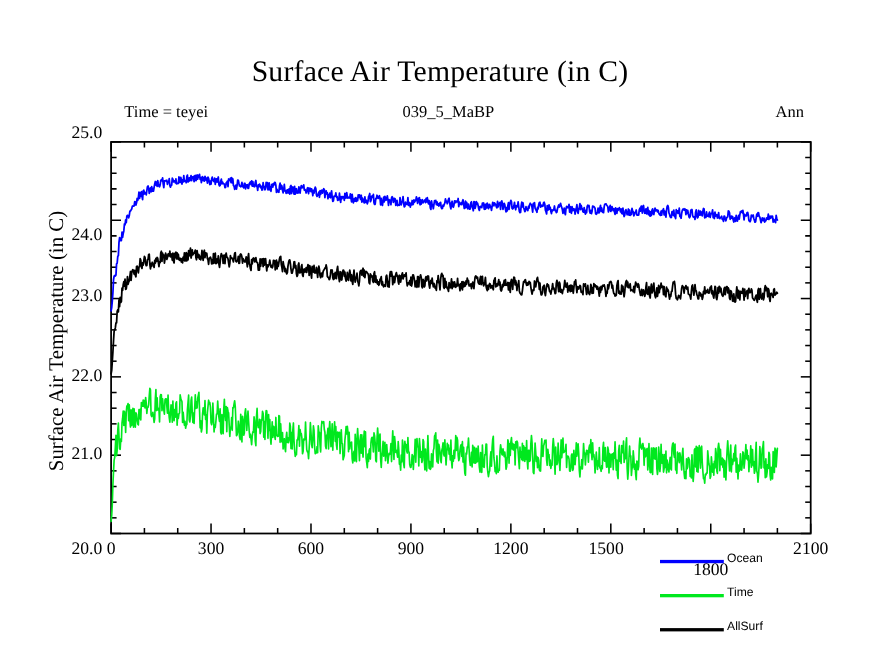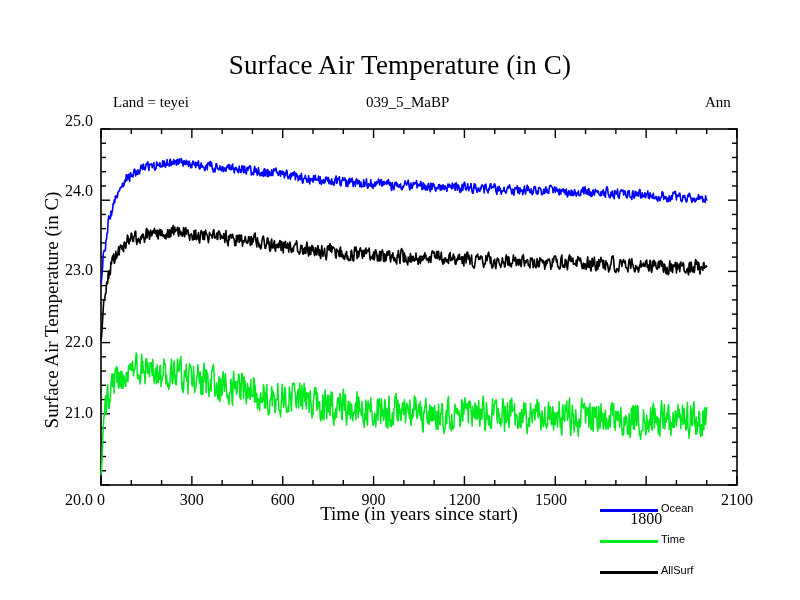--- a/index.html
+++ b/index.html
@@ -101,26 +101,25 @@
   }
   svg { display: block; }
 </style>
 </head>
 <body>
 
 <div id="figure">
 
   <div class="chart-title">Surface Air Temperature (in C)</div>
 
-  <div class="hdr hdr-left">Land = teyei</div>
+  <div class="hdr hdr-left">Time = teyei</div>
   <div class="hdr hdr-mid">039_5_MaBP</div>
   <div class="hdr hdr-right">Ann</div>
 
   <div class="ylabel">Surface Air Temperature (in C)</div>
-  <div class="xlabel">Time (in years since start)</div>
 
   <svg id="plot-svg" width="800" height="600">
       <rect x="101" y="105" width="636" height="356" fill="none" stroke="#000000" stroke-width="1.6"></rect>
       <g stroke="#000" stroke-width="1.4">
         <line x1="101" y1="461" x2="101" y2="452"></line>
         <line x1="101" y1="105" x2="101" y2="114"></line>
         <line x1="191.85714285714283" y1="461" x2="191.85714285714283" y2="452"></line>
         <line x1="191.85714285714283" y1="105" x2="191.85714285714283" y2="114"></line>
         <line x1="282.71428571428567" y1="461" x2="282.71428571428567" y2="452"></line>
         <line x1="282.71428571428567" y1="105" x2="282.71428571428567" y2="114"></line>
@@ -218,21 +217,21 @@
       <path d="M101.00,258.67L101.55,255.64L102.10,249.62L102.65,242.09L103.20,230.33L103.75,227.06L104.30,226.47L104.85,226.95L105.41,226.10L105.96,215.92L106.51,215.30L107.06,209.06L107.61,208.42L108.16,196.60L108.71,191.92L109.26,192.81L109.81,194.84L110.36,194.67L110.91,187.13L111.46,191.81L112.01,188.22L112.56,185.95L113.11,179.62L113.66,180.36L114.22,175.91L114.77,178.48L115.32,172.41L115.87,171.80L116.42,172.00L116.97,173.99L117.52,172.13L118.07,167.90L118.62,167.93L119.17,166.87L119.72,166.02L120.27,163.61L120.82,163.28L121.37,163.45L121.92,163.23L122.48,159.21L123.03,159.56L123.58,162.38L124.13,160.39L124.68,156.27L125.23,158.17L125.78,155.73L126.33,150.66L126.88,156.42L127.43,151.38L127.98,154.59L128.53,150.30L129.08,153.90L129.63,157.45L130.18,149.44L130.74,148.88L131.29,152.36L131.84,151.01L132.39,151.32L132.94,153.10L133.49,149.37L134.04,145.77L134.59,145.06L135.14,147.03L135.69,151.84L136.24,148.17L136.79,146.92L137.34,150.49L137.89,145.68L138.44,149.85L138.99,147.42L139.55,149.74L140.10,146.29L140.65,143.22L141.20,141.00L141.75,144.34L142.30,141.49L142.85,145.53L143.40,140.13L143.95,143.28L144.50,145.36L145.05,145.79L145.60,143.86L146.15,139.94L146.70,139.43L147.25,140.42L147.81,137.73L148.36,143.08L148.91,146.52L149.46,140.37L150.01,140.51L150.56,140.13L151.11,140.63L151.66,139.88L152.21,143.60L152.76,141.38L153.31,141.74L153.86,138.46L154.41,144.86L154.96,146.14L155.51,144.52L156.06,144.36L156.62,138.04L157.17,138.91L157.72,141.34L158.27,140.77L158.82,140.39L159.37,142.19L159.92,138.66L160.47,143.07L161.02,143.02L161.57,142.62L162.12,142.78L162.67,136.74L163.22,140.00L163.77,141.93L164.32,137.16L164.88,139.36L165.43,143.33L165.98,139.44L166.53,141.47L167.08,135.65L167.63,140.89L168.18,140.32L168.73,140.19L169.28,142.16L169.83,136.34L170.38,135.14L170.93,141.46L171.48,140.74L172.03,137.69L172.58,140.33L173.14,137.71L173.69,135.62L174.24,140.14L174.79,136.78L175.34,137.80L175.89,136.46L176.44,141.17L176.99,135.92L177.54,135.43L178.09,140.27L178.64,139.34L179.19,134.98L179.74,138.85L180.29,135.51L180.84,136.91L181.39,134.53L181.95,139.06L182.50,137.34L183.05,142.06L183.60,137.24L184.15,136.64L184.70,140.20L185.25,137.75L185.80,140.64L186.35,136.33L186.90,137.93L187.45,139.94L188.00,137.93L188.55,142.49L189.10,136.96L189.65,138.29L190.21,141.18L190.76,143.79L191.31,140.63L191.86,143.43L192.41,138.74L192.96,136.99L193.51,139.69L194.06,140.52L194.61,141.13L195.16,138.03L195.71,143.56L196.26,138.97L196.81,138.58L197.36,141.48L197.91,138.85L198.46,136.93L199.02,143.77L199.57,145.01L200.12,144.44L200.67,140.74L201.22,138.91L201.77,143.09L202.32,141.51L202.87,143.02L203.42,143.04L203.97,143.47L204.52,146.54L205.07,146.36L205.62,142.19L206.17,141.74L206.72,140.65L207.28,145.72L207.83,138.73L208.38,139.52L208.93,140.05L209.48,137.94L210.03,141.97L210.58,137.55L211.13,142.29L211.68,138.72L212.23,144.73L212.78,145.11L213.33,148.08L213.88,147.25L214.43,144.23L214.98,147.94L215.54,144.55L216.09,139.65L216.64,139.86L217.19,142.63L217.74,145.04L218.29,145.04L218.84,145.79L219.39,144.67L219.94,141.76L220.49,145.66L221.04,145.72L221.59,146.75L222.14,142.79L222.69,142.65L223.24,147.70L223.79,144.02L224.35,145.86L224.90,143.93L225.45,147.30L226.00,147.01L226.55,143.15L227.10,142.40L227.65,141.37L228.20,143.75L228.75,140.51L229.30,145.22L229.85,141.07L230.40,145.38L230.95,144.00L231.50,145.76L232.05,141.73L232.61,140.11L233.16,145.33L233.71,145.17L234.26,148.99L234.81,144.09L235.36,145.64L235.91,143.35L236.46,144.27L237.01,146.66L237.56,145.43L238.11,148.72L238.66,148.58L239.21,142.04L239.76,146.28L240.31,145.54L240.86,148.53L241.42,147.67L241.97,141.69L242.52,145.66L243.07,141.99L243.62,148.72L244.17,145.20L244.72,142.33L245.27,148.62L245.82,145.97L246.37,149.87L246.92,143.89L247.47,143.48L248.02,146.11L248.57,142.94L249.12,144.13L249.68,141.84L250.23,142.01L250.78,144.39L251.33,150.83L251.88,148.24L252.43,150.23L252.98,150.47L253.53,150.78L254.08,145.02L254.63,142.42L255.18,147.99L255.73,144.42L256.28,145.14L256.83,149.05L257.38,151.28L257.94,148.25L258.49,143.69L259.04,149.63L259.59,149.28L260.14,151.74L260.69,149.07L261.24,148.52L261.79,151.51L262.34,148.43L262.89,147.66L263.44,152.45L263.99,145.48L264.54,144.61L265.09,151.92L265.64,146.15L266.19,146.00L266.75,149.79L267.30,152.42L267.85,145.51L268.40,152.47L268.95,147.77L269.50,147.58L270.05,151.60L270.60,150.94L271.15,151.39L271.70,145.80L272.25,148.73L272.80,151.50L273.35,147.13L273.90,144.70L274.45,146.75L275.01,145.50L275.56,146.42L276.11,144.03L276.66,148.78L277.21,148.13L277.76,149.20L278.31,151.45L278.86,149.82L279.41,147.10L279.96,146.65L280.51,152.13L281.06,147.12L281.61,149.65L282.16,147.25L282.71,150.25L283.26,147.65L283.82,149.64L284.37,153.95L284.92,149.10L285.47,151.51L286.02,148.32L286.57,146.10L287.12,147.44L287.67,153.22L288.22,154.60L288.77,152.75L289.32,153.41L289.87,150.58L290.42,155.35L290.97,149.23L291.52,152.79L292.08,149.45L292.63,148.89L293.18,151.56L293.73,149.00L294.28,147.61L294.83,148.38L295.38,155.67L295.93,150.52L296.48,149.48L297.03,152.43L297.58,151.25L298.13,156.68L298.68,153.25L299.23,155.10L299.78,151.61L300.34,155.77L300.89,152.49L301.44,149.48L301.99,155.26L302.54,159.15L303.09,158.66L303.64,154.52L304.19,154.25L304.74,154.30L305.29,151.27L305.84,155.20L306.39,154.48L306.94,158.22L307.49,157.38L308.04,157.60L308.59,151.68L309.15,156.34L309.70,159.98L310.25,154.67L310.80,156.67L311.35,154.68L311.90,155.62L312.45,154.73L313.00,158.12L313.55,151.72L314.10,154.97L314.65,156.00L315.20,151.20L315.75,154.55L316.30,156.11L316.85,155.75L317.41,155.26L317.96,156.05L318.51,152.15L319.06,156.04L319.61,159.56L320.16,152.76L320.71,156.95L321.26,160.34L321.81,157.58L322.36,156.45L322.91,158.90L323.46,155.66L324.01,159.16L324.56,156.65L325.11,158.43L325.66,153.20L326.22,155.37L326.77,153.24L327.32,155.32L327.87,157.30L328.42,153.50L328.97,159.77L329.52,156.09L330.07,157.66L330.62,159.24L331.17,160.48L331.72,154.91L332.27,160.04L332.82,157.81L333.37,159.02L333.92,161.33L334.48,159.45L335.03,154.90L335.58,153.95L336.13,151.93L336.68,159.39L337.23,158.34L337.78,154.51L338.33,154.09L338.88,155.37L339.43,152.75L339.98,160.23L340.53,161.81L341.08,161.70L341.63,156.36L342.18,156.49L342.74,153.50L343.29,155.28L343.84,156.36L344.39,154.82L344.94,153.93L345.49,156.44L346.04,162.23L346.59,156.32L347.14,161.60L347.69,162.72L348.24,158.52L348.79,155.18L349.34,159.58L349.89,154.42L350.44,156.19L350.99,157.98L351.55,156.20L352.10,154.12L352.65,157.54L353.20,162.76L353.75,157.50L354.30,159.35L354.85,157.94L355.40,162.14L355.95,155.93L356.50,154.85L357.05,155.77L357.60,159.97L358.15,159.03L358.70,156.43L359.25,156.90L359.81,162.68L360.36,160.95L360.91,158.08L361.46,162.90L362.01,162.33L362.56,162.41L363.11,162.62L363.66,155.70L364.21,158.95L364.76,162.27L365.31,159.38L365.86,159.33L366.41,154.82L366.96,160.93L367.51,164.16L368.06,163.65L368.62,159.72L369.17,161.61L369.72,161.79L370.27,161.71L370.82,155.69L371.37,162.79L371.92,159.87L372.47,161.14L373.02,164.36L373.57,160.56L374.12,162.27L374.67,158.27L375.22,162.03L375.77,161.33L376.32,157.63L376.88,159.81L377.43,158.74L377.98,158.37L378.53,155.00L379.08,156.47L379.63,160.89L380.18,159.33L380.73,156.06L381.28,155.61L381.83,162.17L382.38,157.60L382.93,161.48L383.48,158.47L384.03,157.50L384.58,160.44L385.14,159.03L385.69,158.85L386.24,157.81L386.79,160.23L387.34,156.46L387.89,159.42L388.44,155.68L388.99,159.16L389.54,161.27L390.09,158.27L390.64,159.63L391.19,165.01L391.74,166.33L392.29,158.63L392.84,162.18L393.39,162.62L393.95,165.76L394.50,161.89L395.05,158.48L395.60,159.42L396.15,158.13L396.70,162.05L397.25,159.43L397.80,162.54L398.35,161.49L398.90,163.28L399.45,160.77L400.00,162.78L400.55,159.88L401.10,164.46L401.65,165.68L402.21,165.51L402.76,162.60L403.31,163.41L403.86,161.75L404.41,160.52L404.96,156.76L405.51,159.48L406.06,159.04L406.61,161.14L407.16,159.43L407.71,157.17L408.26,156.27L408.81,160.32L409.36,163.77L409.91,165.81L410.46,160.55L411.02,158.98L411.57,163.90L412.12,164.36L412.67,162.59L413.22,158.59L413.77,158.63L414.32,160.19L414.87,158.86L415.42,158.70L415.97,159.58L416.52,156.46L417.07,163.87L417.62,159.67L418.17,161.62L418.72,161.82L419.28,160.57L419.83,162.02L420.38,159.10L420.93,157.60L421.48,161.17L422.03,165.54L422.58,165.17L423.13,158.76L423.68,164.72L424.23,159.95L424.78,162.29L425.33,165.98L425.88,161.58L426.43,164.88L426.98,166.11L427.54,165.96L428.09,160.08L428.64,159.45L429.19,163.87L429.74,164.85L430.29,167.58L430.84,159.34L431.39,159.50L431.94,165.42L432.49,163.17L433.04,159.24L433.59,161.60L434.14,160.73L434.69,163.10L435.24,165.98L435.79,167.25L436.35,163.72L436.90,163.60L437.45,164.36L438.00,164.80L438.55,160.76L439.10,160.85L439.65,160.56L440.20,166.24L440.75,161.94L441.30,166.02L441.85,161.54L442.40,164.91L442.95,160.72L443.50,161.73L444.05,165.76L444.61,164.23L445.16,161.87L445.71,164.46L446.26,163.86L446.81,167.28L447.36,163.52L447.91,159.95L448.46,160.75L449.01,163.21L449.56,160.37L450.11,161.42L450.66,161.85L451.21,163.92L451.76,164.93L452.31,159.07L452.86,164.14L453.42,160.85L453.97,160.90L454.52,160.02L455.07,166.31L455.62,159.79L456.17,158.63L456.72,160.76L457.27,166.28L457.82,163.11L458.37,160.93L458.92,162.30L459.47,166.09L460.02,168.52L460.57,164.83L461.12,167.70L461.68,162.99L462.23,160.28L462.78,166.43L463.33,162.29L463.88,159.84L464.43,158.18L464.98,159.51L465.53,165.36L466.08,165.96L466.63,165.10L467.18,163.08L467.73,159.90L468.28,164.53L468.83,166.67L469.38,163.01L469.94,164.14L470.49,163.68L471.04,159.45L471.59,164.00L472.14,168.10L472.69,169.25L473.24,169.15L473.79,163.19L474.34,159.71L474.89,163.99L475.44,160.43L475.99,164.61L476.54,166.28L477.09,168.36L477.64,167.69L478.19,163.80L478.75,166.32L479.30,166.26L479.85,167.40L480.40,163.54L480.95,165.16L481.50,162.01L482.05,160.76L482.60,161.78L483.15,162.07L483.70,164.69L484.25,168.89L484.80,161.02L485.35,160.79L485.90,160.17L486.45,165.22L487.01,166.40L487.56,167.34L488.11,168.97L488.66,164.53L489.21,165.94L489.76,161.89L490.31,160.06L490.86,159.85L491.41,164.37L491.96,163.50L492.51,162.60L493.06,163.52L493.61,163.44L494.16,160.20L494.71,159.84L495.26,161.61L495.82,167.01L496.37,168.50L496.92,170.47L497.47,162.96L498.02,167.10L498.57,166.58L499.12,162.26L499.67,166.12L500.22,164.48L500.77,168.11L501.32,170.14L501.87,166.89L502.42,167.62L502.97,167.00L503.52,166.26L504.08,163.27L504.63,167.49L505.18,167.08L505.73,169.26L506.28,168.73L506.83,165.62L507.38,163.88L507.93,162.33L508.48,164.23L509.03,162.61L509.58,160.82L510.13,163.20L510.68,164.58L511.23,166.48L511.78,169.95L512.34,167.55L512.89,165.18L513.44,169.69L513.99,171.13L514.54,165.80L515.09,163.59L515.64,163.97L516.19,164.89L516.74,164.24L517.29,161.85L517.84,168.85L518.39,163.76L518.94,168.50L519.49,169.85L520.04,163.77L520.59,167.51L521.15,167.16L521.70,165.80L522.25,166.38L522.80,170.62L523.35,167.88L523.90,165.35L524.45,161.98L525.00,167.87L525.55,169.98L526.10,166.17L526.65,164.77L527.20,161.17L527.75,166.67L528.30,162.70L528.85,164.68L529.41,166.06L529.96,168.58L530.51,168.87L531.06,164.77L531.61,168.25L532.16,170.64L532.71,167.30L533.26,169.39L533.81,163.54L534.36,162.52L534.91,163.87L535.46,162.85L536.01,168.29L536.56,169.77L537.11,167.23L537.66,170.23L538.22,168.29L538.77,163.43L539.32,163.57L539.87,163.83L540.42,164.46L540.97,165.40L541.52,170.44L542.07,170.80L542.62,170.17L543.17,168.43L543.72,165.24L544.27,169.56L544.82,169.38L545.37,165.03L545.92,162.72L546.48,168.04L547.03,165.09L547.58,168.61L548.13,169.18L548.68,169.34L549.23,164.11L549.78,161.74L550.33,161.50L550.88,161.27L551.43,162.25L551.98,163.09L552.53,163.77L553.08,168.60L553.63,166.95L554.18,164.54L554.74,162.75L555.29,168.20L555.84,166.55L556.39,163.81L556.94,166.11L557.49,167.40L558.04,165.62L558.59,168.46L559.14,170.89L559.69,164.93L560.24,167.41L560.79,170.03L561.34,165.76L561.89,167.25L562.44,166.33L562.99,164.81L563.55,166.39L564.10,168.51L564.65,165.88L565.20,169.88L565.75,170.33L566.30,165.12L566.85,170.12L567.40,172.85L567.95,171.52L568.50,167.53L569.05,166.57L569.60,168.85L570.15,171.24L570.70,170.22L571.25,166.00L571.81,171.51L572.36,166.94L572.91,171.71L573.46,169.75L574.01,171.00L574.56,165.44L575.11,167.79L575.66,168.57L576.21,172.20L576.76,171.14L577.31,169.02L577.86,168.88L578.41,166.93L578.96,171.46L579.51,171.40L580.06,171.66L580.62,171.39L581.17,166.68L581.72,165.29L582.27,167.93L582.82,163.59L583.37,163.40L583.92,169.84L584.47,164.72L585.02,162.82L585.57,167.24L586.12,169.86L586.67,169.57L587.22,165.87L587.77,170.38L588.32,166.68L588.88,164.56L589.43,171.22L589.98,167.42L590.53,171.68L591.08,172.54L591.63,168.42L592.18,171.91L592.73,166.96L593.28,165.88L593.83,170.39L594.38,171.02L594.93,167.65L595.48,165.29L596.03,167.64L596.58,167.36L597.14,166.62L597.69,168.62L598.24,167.19L598.79,169.24L599.34,170.69L599.89,171.22L600.44,171.77L600.99,167.93L601.54,171.48L602.09,167.24L602.64,167.84L603.19,165.77L603.74,171.28L604.29,168.03L604.84,170.75L605.39,173.32L605.95,167.24L606.50,163.60L607.05,162.71L607.60,164.41L608.15,169.65L608.70,170.93L609.25,173.02L609.80,173.79L610.35,173.62L610.90,168.34L611.45,168.35L612.00,171.52L612.55,166.97L613.10,172.85L613.65,172.10L614.21,174.69L614.76,166.67L615.31,169.39L615.86,167.64L616.41,170.07L616.96,169.36L617.51,165.14L618.06,172.86L618.61,172.37L619.16,174.43L619.71,169.87L620.26,167.27L620.81,166.26L621.36,166.84L621.91,165.71L622.46,167.02L623.02,166.23L623.57,171.06L624.12,166.78L624.67,169.90L625.22,167.23L625.77,170.31L626.32,172.99L626.87,173.94L627.42,172.80L627.97,167.13L628.52,168.58L629.07,166.46L629.62,171.66L630.17,173.21L630.72,173.43L631.28,173.10L631.83,175.51L632.38,168.83L632.93,166.82L633.48,172.30L634.03,174.09L634.58,173.48L635.13,167.29L635.68,169.85L636.23,171.59L636.78,168.03L637.33,171.36L637.88,168.77L638.43,172.20L638.98,167.96L639.54,165.54L640.09,165.90L640.64,174.02L641.19,171.71L641.74,173.56L642.29,168.69L642.84,172.52L643.39,172.19L643.94,172.84L644.49,170.31L645.04,168.77L645.59,173.67L646.14,171.42L646.69,169.91L647.24,169.87L647.79,166.85L648.35,173.84L648.90,170.21L649.45,174.66L650.00,168.74L650.55,172.43L651.10,172.11L651.65,171.27L652.20,174.17L652.75,173.76L653.30,169.32L653.85,174.31L654.40,174.76L654.95,173.79L655.50,173.32L656.05,172.50L656.61,175.49L657.16,175.31L657.71,177.26L658.26,172.47L658.81,172.69L659.36,175.47L659.91,176.73L660.46,174.44L661.01,173.43L661.56,173.11L662.11,167.73L662.66,168.12L663.21,169.42L663.76,175.34L664.31,173.83L664.86,172.48L665.42,174.48L665.97,172.83L666.52,175.75L667.07,177.82L667.62,174.34L668.17,173.93L668.72,177.34L669.27,171.71L669.82,176.29L670.37,176.89L670.92,174.24L671.47,171.77L672.02,175.24L672.57,171.35L673.12,168.43L673.68,168.82L674.23,167.84L674.78,169.39L675.33,167.20L675.88,170.72L676.43,175.85L676.98,170.88L677.53,172.00L678.08,172.31L678.63,172.26L679.18,169.19L679.73,169.17L680.28,171.62L680.83,176.26L681.38,177.33L681.94,177.55L682.49,175.90L683.04,171.55L683.59,172.76L684.14,172.87L684.69,171.47L685.24,174.61L685.79,176.12L686.34,178.00L686.89,177.61L687.44,173.96L687.99,170.76L688.54,172.46L689.09,169.37L689.64,169.54L690.19,172.84L690.75,173.17L691.30,175.73L691.85,178.40L692.40,176.78L692.95,174.03L693.50,175.79L694.05,176.56L694.60,174.20L695.15,178.00L695.70,176.90L696.25,176.63L696.80,174.15L697.35,173.91L697.90,175.27L698.45,170.59L699.01,175.54L699.56,174.16L700.11,172.42L700.66,174.48L701.21,172.76L701.76,172.48L702.31,172.74L702.86,177.98L703.41,175.34L703.96,177.55L704.51,176.12L705.06,178.40L705.61,171.85L706.16,174.61L706.71,176.04" fill="none" stroke="#0000FF" stroke-width="1.6" stroke-linejoin="round" stroke-linecap="round"></path>
       <path d="M101.00,449.95L101.55,444.55L102.10,433.86L102.65,416.33L103.20,404.72L103.75,394.30L104.30,391.76L104.85,382.52L105.41,371.69L105.96,390.26L106.51,385.24L107.06,367.21L107.61,360.61L108.16,372.09L108.71,384.08L109.26,384.44L109.81,374.82L110.36,377.27L110.91,360.38L111.46,356.20L112.01,349.72L112.56,362.82L113.11,350.02L113.66,354.92L114.22,369.19L114.77,350.99L115.32,345.04L115.87,344.85L116.42,342.88L116.97,358.44L117.52,343.92L118.07,358.54L118.62,364.23L119.17,348.61L119.72,362.72L120.27,354.98L120.82,347.31L121.37,364.37L121.92,347.59L122.48,356.94L123.03,364.34L123.58,351.19L124.13,352.62L124.68,357.86L125.23,361.42L125.78,362.31L126.33,348.44L126.88,356.58L127.43,348.13L127.98,357.70L128.53,341.87L129.08,342.67L129.63,345.26L130.18,339.79L130.74,345.57L131.29,340.19L131.84,346.77L132.39,337.33L132.94,342.26L133.49,351.81L134.04,346.22L134.59,346.18L135.14,344.01L135.69,335.62L136.24,328.99L136.79,330.45L137.34,353.24L137.89,354.70L138.44,353.25L138.99,350.78L139.55,355.16L140.10,359.98L140.65,356.73L141.20,338.41L141.75,330.15L142.30,349.23L142.85,337.70L143.40,348.58L143.95,347.17L144.50,347.99L145.05,359.66L145.60,336.75L146.15,334.69L146.70,334.85L147.25,349.27L147.81,338.67L148.36,345.23L148.91,348.71L149.46,352.53L150.01,339.31L150.56,338.53L151.11,338.47L151.66,345.14L152.21,351.61L152.76,335.22L153.31,348.84L153.86,355.64L154.41,359.78L154.96,351.22L155.51,344.11L156.06,347.46L156.62,359.76L157.17,340.67L157.72,355.99L158.27,358.41L158.82,348.29L159.37,355.28L159.92,342.63L160.47,341.22L161.02,362.59L161.57,352.61L162.12,356.44L162.67,352.19L163.22,351.45L163.77,335.03L164.32,337.94L164.88,339.67L165.43,341.18L165.98,360.09L166.53,350.91L167.08,357.46L167.63,362.47L168.18,359.03L168.73,365.33L169.28,362.35L169.83,361.92L170.38,348.29L170.93,341.81L171.48,335.18L172.03,357.90L172.58,359.65L173.14,353.93L173.69,340.02L174.24,337.03L174.79,351.26L175.34,360.06L175.89,351.50L176.44,360.86L176.99,347.06L177.54,334.92L178.09,347.33L178.64,341.53L179.19,346.83L179.74,337.87L180.29,335.37L180.84,332.59L181.39,348.40L181.95,364.93L182.50,358.56L183.05,368.72L183.60,365.86L184.15,352.15L184.70,346.66L185.25,349.16L185.80,353.19L186.35,340.20L186.90,357.25L187.45,353.19L188.00,369.89L188.55,351.13L189.10,345.38L189.65,339.82L190.21,343.10L190.76,341.95L191.31,346.04L191.86,360.30L192.41,362.11L192.96,358.41L193.51,342.36L194.06,354.80L194.61,368.59L195.16,362.66L195.71,364.64L196.26,359.06L196.81,352.34L197.36,352.29L197.91,340.54L198.46,349.61L199.02,355.34L199.57,359.05L200.12,347.71L200.67,369.04L201.22,370.50L201.77,352.80L202.32,361.20L202.87,370.35L203.42,347.74L203.97,339.08L204.52,351.34L205.07,358.18L205.62,345.63L206.17,368.46L206.72,346.51L207.28,349.76L207.83,351.51L208.38,362.51L208.93,372.70L209.48,364.31L210.03,365.75L210.58,355.64L211.13,367.20L211.68,346.58L212.23,346.77L212.78,343.10L213.33,340.32L213.88,345.60L214.43,358.91L214.98,372.15L215.54,371.36L216.09,368.26L216.64,358.91L217.19,362.82L217.74,372.99L218.29,375.68L218.84,352.61L219.39,364.27L219.94,377.84L220.49,354.41L221.04,357.76L221.59,371.68L222.14,369.71L222.69,351.62L223.24,347.74L223.79,356.57L224.35,367.39L224.90,357.60L225.45,349.77L226.00,358.99L226.55,367.72L227.10,373.68L227.65,370.87L228.20,375.07L228.75,380.33L229.30,372.59L229.85,368.48L230.40,368.89L230.95,355.02L231.50,358.63L232.05,377.06L232.61,381.15L233.16,354.85L233.71,347.31L234.26,361.34L234.81,364.83L235.36,363.71L235.91,357.16L236.46,370.17L237.01,368.21L237.56,357.47L238.11,357.81L238.66,350.00L239.21,351.95L239.76,373.39L240.31,359.33L240.86,375.50L241.42,355.12L241.97,349.29L242.52,349.67L243.07,361.85L243.62,374.49L244.17,352.95L244.72,367.24L245.27,357.39L245.82,373.44L246.37,379.72L246.92,368.75L247.47,359.47L248.02,373.76L248.57,363.48L249.12,364.21L249.68,372.45L250.23,375.49L250.78,355.50L251.33,370.93L251.88,372.09L252.43,372.77L252.98,372.57L253.53,353.83L254.08,354.30L254.63,378.11L255.18,361.22L255.73,374.09L256.28,377.79L256.83,369.25L257.38,384.19L257.94,375.54L258.49,374.87L259.04,383.10L259.59,386.67L260.14,373.78L260.69,368.92L261.24,378.30L261.79,374.07L262.34,378.37L262.89,376.03L263.44,360.69L263.99,363.56L264.54,383.80L265.09,369.20L265.64,384.18L266.19,367.31L266.75,360.50L267.30,376.79L267.85,385.18L268.40,390.96L268.95,388.29L269.50,389.37L270.05,375.76L270.60,375.82L271.15,372.35L271.70,362.80L272.25,381.72L272.80,366.53L273.35,370.11L273.90,370.17L274.45,374.13L275.01,388.44L275.56,386.50L276.11,375.23L276.66,375.96L277.21,375.63L277.76,359.62L278.31,373.53L278.86,384.93L279.41,386.76L279.96,386.61L280.51,393.01L281.06,383.54L281.61,374.14L282.16,360.27L282.71,368.50L283.26,380.03L283.82,383.00L284.37,375.04L284.92,363.14L285.47,367.24L286.02,382.45L286.57,388.54L287.12,386.74L287.67,387.80L288.22,382.04L288.77,387.52L289.32,363.09L289.87,368.66L290.42,369.07L290.97,380.77L291.52,386.86L292.08,365.30L292.63,359.11L293.18,359.87L293.73,360.47L294.28,359.32L294.83,366.42L295.38,368.96L295.93,381.48L296.48,383.85L297.03,371.80L297.58,370.74L298.13,365.36L298.68,384.05L299.23,366.75L299.78,359.29L300.34,370.52L300.89,382.01L301.44,372.88L301.99,361.23L302.54,385.32L303.09,369.40L303.64,368.91L304.19,359.41L304.74,377.20L305.29,363.75L305.84,380.54L306.39,384.59L306.94,368.69L307.49,369.77L308.04,373.40L308.59,369.06L309.15,388.33L309.70,377.76L310.25,366.64L310.80,378.77L311.35,379.44L311.90,394.00L312.45,391.87L313.00,390.13L313.55,376.13L314.10,370.59L314.65,363.79L315.20,370.49L315.75,363.53L316.30,368.69L316.85,386.60L317.41,369.03L317.96,384.13L318.51,379.00L319.06,378.30L319.61,377.88L320.16,393.11L320.71,396.88L321.26,388.86L321.81,386.40L322.36,395.04L322.91,370.75L323.46,382.23L324.01,395.65L324.56,375.70L325.11,365.66L325.66,375.14L326.22,383.11L326.77,394.83L327.32,376.03L327.87,371.31L328.42,388.06L328.97,371.40L329.52,386.11L330.07,391.51L330.62,374.73L331.17,367.80L331.72,382.16L332.27,368.67L332.82,392.59L333.37,396.69L333.92,401.24L334.48,388.85L335.03,395.54L335.58,385.51L336.13,383.95L336.68,393.34L337.23,378.34L337.78,374.36L338.33,373.51L338.88,379.05L339.43,386.87L339.98,369.52L340.53,372.08L341.08,378.66L341.63,394.76L342.18,395.85L342.74,374.54L343.29,365.13L343.84,372.61L344.39,386.16L344.94,373.03L345.49,370.56L346.04,393.45L346.59,400.88L347.14,390.48L347.69,386.29L348.24,377.30L348.79,390.81L349.34,383.06L349.89,378.07L350.44,394.86L350.99,387.43L351.55,380.12L352.10,387.99L352.65,397.03L353.20,391.46L353.75,388.16L354.30,389.03L354.85,387.46L355.40,379.23L355.95,395.63L356.50,379.51L357.05,367.65L357.60,380.64L358.15,393.65L358.70,372.92L359.25,378.50L359.81,387.38L360.36,385.29L360.91,387.71L361.46,391.61L362.01,377.39L362.56,385.08L363.11,398.09L363.66,396.80L364.21,403.47L364.76,389.81L365.31,395.95L365.86,376.10L366.41,380.68L366.96,397.63L367.51,401.10L368.06,377.14L368.62,382.48L369.17,380.11L369.72,386.03L370.27,387.87L370.82,373.74L371.37,386.21L371.92,387.18L372.47,398.35L373.02,400.71L373.57,400.99L374.12,397.30L374.67,389.35L375.22,390.67L375.77,402.86L376.32,391.59L376.88,389.70L377.43,375.40L377.98,396.23L378.53,379.80L379.08,374.67L379.63,381.80L380.18,382.86L380.73,399.52L381.28,374.78L381.83,381.63L382.38,391.84L382.93,386.51L383.48,396.44L384.03,394.60L384.58,375.60L385.14,377.29L385.69,392.97L386.24,403.10L386.79,384.36L387.34,398.69L387.89,404.13L388.44,387.30L388.99,371.99L389.54,388.24L390.09,401.76L390.64,395.65L391.19,402.77L391.74,401.68L392.29,388.63L392.84,392.58L393.39,400.51L393.95,385.62L394.50,383.44L395.05,372.51L395.60,371.22L396.15,369.55L396.70,387.20L397.25,395.83L397.80,376.08L398.35,397.01L398.90,379.84L399.45,382.59L400.00,386.78L400.55,394.27L401.10,396.62L401.65,385.51L402.21,382.96L402.76,378.61L403.31,388.98L403.86,390.48L404.41,375.74L404.96,387.21L405.51,398.72L406.06,388.64L406.61,379.12L407.16,384.88L407.71,380.53L408.26,388.93L408.81,383.86L409.36,394.14L409.91,376.06L410.46,394.89L411.02,401.39L411.57,390.41L412.12,395.19L412.67,385.33L413.22,392.72L413.77,384.64L414.32,371.98L414.87,385.51L415.42,373.56L415.97,376.23L416.52,389.90L417.07,394.71L417.62,392.88L418.17,385.39L418.72,381.79L419.28,380.07L419.83,390.90L420.38,377.54L420.93,396.06L421.48,382.63L422.03,396.40L422.58,406.20L423.13,408.06L423.68,387.88L424.23,388.80L424.78,382.16L425.33,382.71L425.88,374.21L426.43,384.19L426.98,394.41L427.54,399.11L428.09,397.52L428.64,387.26L429.19,400.49L429.74,380.87L430.29,383.19L430.84,396.84L431.39,382.74L431.94,397.17L432.49,396.83L433.04,383.58L433.59,395.91L434.14,395.31L434.69,381.52L435.24,392.33L435.79,400.95L436.35,405.22L436.90,387.41L437.45,397.94L438.00,405.41L438.55,380.54L439.10,395.12L439.65,400.43L440.20,400.87L440.75,389.22L441.30,389.44L441.85,379.70L442.40,379.91L442.95,400.05L443.50,405.50L444.05,409.29L444.61,405.56L445.16,403.91L445.71,392.28L446.26,386.73L446.81,399.83L447.36,382.89L447.91,375.44L448.46,372.62L449.01,392.09L449.56,396.63L450.11,404.83L450.66,401.19L451.21,406.67L451.76,390.48L452.31,402.12L452.86,405.31L453.42,403.27L453.97,403.48L454.52,386.55L455.07,380.29L455.62,384.07L456.17,388.74L456.72,389.59L457.27,384.13L457.82,388.00L458.37,391.09L458.92,387.02L459.47,391.93L460.02,402.58L460.57,400.36L461.12,391.60L461.68,375.81L462.23,377.95L462.78,397.06L463.33,379.44L463.88,390.12L464.43,377.64L464.98,373.82L465.53,384.09L466.08,379.29L466.63,385.03L467.18,380.04L467.73,380.26L468.28,398.61L468.83,377.69L469.38,383.29L469.94,376.88L470.49,378.41L471.04,386.69L471.59,394.39L472.14,402.01L472.69,382.52L473.24,391.73L473.79,386.65L474.34,393.90L474.89,378.92L475.44,394.81L475.99,381.24L476.54,383.08L477.09,395.52L477.64,383.14L478.19,393.60L478.75,376.50L479.30,394.79L479.85,402.35L480.40,385.29L480.95,385.46L481.50,395.51L482.05,394.34L482.60,378.99L483.15,371.96L483.70,378.67L484.25,391.94L484.80,405.53L485.35,406.57L485.90,394.18L486.45,378.72L487.01,386.68L487.56,395.55L488.11,391.01L488.66,401.09L489.21,392.07L489.76,394.28L490.31,403.05L490.86,404.08L491.41,404.22L491.96,387.99L492.51,374.99L493.06,390.51L493.61,390.99L494.16,381.33L494.71,379.68L495.26,376.26L495.82,377.77L496.37,376.03L496.92,394.41L497.47,398.99L498.02,384.37L498.57,389.72L499.12,389.27L499.67,399.18L500.22,394.21L500.77,401.89L501.32,398.33L501.87,398.89L502.42,382.35L502.97,374.65L503.52,380.71L504.08,394.89L504.63,407.18L505.18,382.53L505.73,395.37L506.28,398.40L506.83,396.90L507.38,378.89L507.93,390.50L508.48,395.35L509.03,403.67L509.58,389.34L510.13,375.95L510.68,392.05L511.23,385.19L511.78,374.32L512.34,387.42L512.89,386.95L513.44,386.01L513.99,385.38L514.54,379.87L515.09,400.96L515.64,390.83L516.19,390.58L516.74,391.11L517.29,393.20L517.84,404.14L518.39,404.37L518.94,401.25L519.49,389.70L520.04,388.65L520.59,403.63L521.15,402.24L521.70,385.43L522.25,394.34L522.80,398.51L523.35,390.42L523.90,378.51L524.45,390.63L525.00,385.69L525.55,379.55L526.10,387.81L526.65,403.62L527.20,409.67L527.75,400.50L528.30,402.01L528.85,393.91L529.41,402.30L529.96,393.60L530.51,379.23L531.06,387.62L531.61,387.76L532.16,398.67L532.71,390.45L533.26,385.33L533.81,388.72L534.36,385.68L534.91,396.11L535.46,383.18L536.01,380.67L536.56,387.54L537.11,375.53L537.66,386.79L538.22,393.82L538.77,378.63L539.32,391.23L539.87,389.19L540.42,394.88L540.97,406.02L541.52,396.84L542.07,387.07L542.62,394.82L543.17,402.74L543.72,394.88L544.27,399.51L544.82,382.91L545.37,401.50L545.92,401.68L546.48,404.45L547.03,399.33L547.58,402.08L548.13,382.86L548.68,378.19L549.23,394.30L549.78,395.30L550.33,382.96L550.88,394.18L551.43,400.81L551.98,400.61L552.53,382.42L553.08,385.24L553.63,406.00L554.18,388.44L554.74,392.26L555.29,400.64L555.84,389.03L556.39,391.42L556.94,388.61L557.49,403.09L558.04,387.62L558.59,392.51L559.14,377.60L559.69,391.03L560.24,403.54L560.79,394.22L561.34,408.10L561.89,411.06L562.44,385.55L562.99,380.75L563.55,395.39L564.10,393.62L564.65,397.31L565.20,381.09L565.75,386.26L566.30,387.51L566.85,376.92L567.40,396.41L567.95,391.39L568.50,393.03L569.05,380.01L569.60,374.06L570.15,401.90L570.70,411.67L571.25,403.99L571.81,391.71L572.36,381.49L572.91,390.68L573.46,390.46L574.01,408.14L574.56,401.73L575.11,400.93L575.66,385.85L576.21,392.42L576.76,402.60L577.31,397.81L577.86,406.96L578.41,412.16L578.96,395.07L579.51,395.87L580.06,403.04L580.62,399.97L581.17,381.30L581.72,374.32L582.27,381.59L582.82,383.22L583.37,384.27L583.92,379.70L584.47,379.17L585.02,383.88L585.57,399.04L586.12,383.29L586.67,391.29L587.22,390.23L587.77,384.51L588.32,383.71L588.88,403.28L589.43,395.38L589.98,379.23L590.53,398.48L591.08,405.41L591.63,405.72L592.18,383.34L592.73,397.41L593.28,407.39L593.83,383.07L594.38,392.63L594.93,383.53L595.48,393.42L596.03,392.82L596.58,383.01L597.14,402.06L597.69,407.25L598.24,402.79L598.79,382.40L599.34,389.62L599.89,404.72L600.44,398.60L600.99,379.85L601.54,396.98L602.09,397.23L602.64,389.30L603.19,405.14L603.74,402.01L604.29,389.23L604.84,400.92L605.39,386.05L605.95,405.82L606.50,394.20L607.05,397.75L607.60,403.31L608.15,405.09L608.70,397.29L609.25,391.79L609.80,402.26L610.35,403.24L610.90,383.36L611.45,379.63L612.00,378.66L612.55,388.61L613.10,391.78L613.65,379.76L614.21,403.20L614.76,401.06L615.31,406.28L615.86,387.07L616.41,394.78L616.96,388.36L617.51,396.71L618.06,387.62L618.61,391.17L619.16,395.78L619.71,403.27L620.26,389.23L620.81,383.46L621.36,396.61L621.91,405.86L622.46,410.95L623.02,404.94L623.57,411.12L624.12,393.06L624.67,402.07L625.22,400.46L625.77,391.87L626.32,393.08L626.87,394.37L627.42,409.19L627.97,405.90L628.52,410.52L629.07,389.43L629.62,406.30L630.17,413.57L630.72,405.99L631.28,385.07L631.83,383.94L632.38,400.56L632.93,381.84L633.48,404.66L634.03,382.63L634.58,405.36L635.13,391.17L635.68,381.18L636.23,388.40L636.78,401.54L637.33,382.97L637.88,381.65L638.43,396.48L638.98,404.59L639.54,411.15L640.09,410.48L640.64,415.21L641.19,407.10L641.74,407.78L642.29,405.92L642.84,406.05L643.39,385.89L643.94,391.91L644.49,397.87L645.04,400.07L645.59,410.90L646.14,408.97L646.69,391.25L647.24,397.36L647.79,405.21L648.35,397.91L648.90,407.94L649.45,395.43L650.00,401.32L650.55,383.87L651.10,387.99L651.65,404.18L652.20,406.32L652.75,383.47L653.30,379.08L653.85,383.77L654.40,403.92L654.95,384.38L655.50,397.72L656.05,398.46L656.61,392.33L657.16,400.82L657.71,393.47L658.26,409.85L658.81,394.95L659.36,401.34L659.91,412.23L660.46,397.21L661.01,385.23L661.56,376.73L662.11,385.74L662.66,394.44L663.21,404.18L663.76,391.20L664.31,380.59L664.86,404.95L665.42,393.52L665.97,398.28L666.52,394.71L667.07,388.30L667.62,394.92L668.17,383.07L668.72,380.69L669.27,405.36L669.82,392.72L670.37,401.76L670.92,411.38L671.47,398.84L672.02,404.29L672.57,399.71L673.12,388.56L673.68,403.28L674.23,403.34L674.78,397.67L675.33,386.84L675.88,387.82L676.43,401.63L676.98,395.91L677.53,389.81L678.08,380.23L678.63,392.90L679.18,385.20L679.73,394.15L680.28,390.40L680.83,404.76L681.38,394.89L681.94,396.32L682.49,381.36L683.04,400.70L683.59,384.55L684.14,384.89L684.69,399.39L685.24,395.61L685.79,406.24L686.34,403.98L686.89,388.47L687.44,378.21L687.99,404.19L688.54,406.50L689.09,414.29L689.64,407.38L690.19,398.01L690.75,382.00L691.30,389.29L691.85,401.63L692.40,400.86L692.95,384.15L693.50,382.16L694.05,377.53L694.60,401.46L695.15,395.69L695.70,410.21L696.25,393.05L696.80,409.64L697.35,405.50L697.90,398.23L698.45,401.78L699.01,387.20L699.56,389.02L700.11,407.93L700.66,412.40L701.21,400.74L701.76,410.66L702.31,411.27L702.86,386.63L703.41,398.35L703.96,405.42L704.51,383.44L705.06,385.00L705.61,400.41L706.16,392.29L706.71,383.47" fill="none" stroke="#00E81E" stroke-width="1.5" stroke-linejoin="round" stroke-linecap="round"></path>
       <path d="M101.00,315.96L101.55,312.67L102.10,304.25L102.65,295.73L103.20,285.65L103.75,277.07L104.30,275.86L104.85,274.16L105.41,269.53L105.96,269.51L106.51,258.94L107.06,257.62L107.61,259.61L108.16,248.68L108.71,254.70L109.26,246.44L109.81,250.93L110.36,250.16L110.91,238.05L111.46,240.07L112.01,234.73L112.56,232.08L113.11,236.03L113.66,229.72L114.22,239.15L114.77,238.63L115.32,234.27L115.87,227.38L116.42,234.46L116.97,232.43L117.52,231.36L118.07,227.31L118.62,222.82L119.17,230.89L119.72,224.22L120.27,221.83L120.82,221.10L121.37,222.45L121.92,225.17L122.48,221.79L123.03,226.43L123.58,227.63L124.13,218.31L124.68,217.91L125.23,220.82L125.78,224.16L126.33,218.92L126.88,217.90L127.43,211.06L127.98,212.35L128.53,218.58L129.08,219.98L129.63,215.06L130.18,217.10L130.74,212.89L131.29,209.04L131.84,210.08L132.39,215.83L132.94,217.52L133.49,217.24L134.04,212.20L134.59,211.78L135.14,207.41L135.69,207.10L136.24,216.57L136.79,220.39L137.34,215.55L137.89,218.24L138.44,214.41L138.99,216.04L139.55,216.46L140.10,219.16L140.65,212.79L141.20,215.23L141.75,210.96L142.30,213.70L142.85,210.03L143.40,210.82L143.95,214.61L144.50,218.30L145.05,213.83L145.60,214.66L146.15,205.85L146.70,204.39L147.25,213.60L147.81,206.13L148.36,208.97L148.91,207.87L149.46,215.27L150.01,211.51L150.56,206.13L151.11,208.12L151.66,211.86L152.21,210.37L152.76,207.00L153.31,206.77L153.86,208.68L154.41,204.30L154.96,209.48L155.51,206.81L156.06,207.54L156.62,212.43L157.17,206.17L157.72,213.43L158.27,214.98L158.82,206.31L159.37,209.97L159.92,205.25L160.47,211.44L161.02,205.91L161.57,211.41L162.12,207.14L162.67,212.00L163.22,212.60L163.77,210.79L164.32,211.86L164.88,214.17L165.43,211.16L165.98,214.91L166.53,209.81L167.08,212.52L167.63,205.85L168.18,213.45L168.73,209.11L169.28,205.74L169.83,213.27L170.38,206.48L170.93,212.25L171.48,203.86L172.03,208.62L172.58,205.35L173.14,201.61L173.69,210.59L174.24,207.99L174.79,203.16L175.34,207.63L175.89,206.46L176.44,206.20L176.99,205.29L177.54,203.31L178.09,210.06L178.64,212.15L179.19,203.81L179.74,208.02L180.29,210.16L180.84,207.36L181.39,211.55L181.95,209.09L182.50,212.27L183.05,209.99L183.60,203.62L184.15,208.97L184.70,212.77L185.25,205.04L185.80,203.52L186.35,210.29L186.90,205.98L187.45,206.07L188.00,206.26L188.55,211.21L189.10,212.32L189.65,216.26L190.21,210.55L190.76,210.51L191.31,209.76L191.86,211.38L192.41,215.98L192.96,212.35L193.51,215.65L194.06,206.48L194.61,215.20L195.16,209.25L195.71,206.10L196.26,215.76L196.81,215.06L197.36,211.36L197.91,214.77L198.46,208.67L199.02,216.11L199.57,219.03L200.12,214.76L200.67,209.06L201.22,206.50L201.77,208.96L202.32,208.43L202.87,215.46L203.42,208.04L203.97,207.92L204.52,215.73L205.07,208.48L205.62,206.06L206.17,209.87L206.72,210.01L207.28,211.28L207.83,214.95L208.38,218.66L208.93,215.41L209.48,208.39L210.03,210.93L210.58,210.44L211.13,210.80L211.68,212.33L212.23,214.07L212.78,210.01L213.33,206.35L213.88,205.68L214.43,213.49L214.98,214.11L215.54,213.27L216.09,212.72L216.64,209.05L217.19,215.45L217.74,215.28L218.29,207.68L218.84,206.84L219.39,207.67L219.94,209.68L220.49,215.22L221.04,211.11L221.59,212.37L222.14,213.28L222.69,214.24L223.24,213.04L223.79,209.48L224.35,214.54L224.90,218.53L225.45,210.16L226.00,206.51L226.55,215.59L227.10,216.88L227.65,220.09L228.20,221.81L228.75,212.02L229.30,215.95L229.85,211.22L230.40,210.50L230.95,210.77L231.50,214.11L232.05,213.38L232.61,210.20L233.16,213.70L233.71,214.70L234.26,215.10L234.81,221.65L235.36,216.78L235.91,221.48L236.46,211.45L237.01,217.87L237.56,211.58L238.11,215.07L238.66,211.40L239.21,218.44L239.76,211.13L240.31,217.07L240.86,211.63L241.42,211.06L241.97,217.17L242.52,222.17L243.07,216.76L243.62,218.58L244.17,217.36L244.72,215.69L245.27,212.49L245.82,216.18L246.37,218.75L246.92,217.28L247.47,219.54L248.02,218.16L248.57,212.70L249.12,213.00L249.68,212.93L250.23,221.39L250.78,216.98L251.33,212.53L251.88,220.38L252.43,214.46L252.98,218.06L253.53,214.80L254.08,211.17L254.63,209.51L255.18,209.06L255.73,216.46L256.28,219.11L256.83,223.01L257.38,213.81L257.94,217.27L258.49,218.33L259.04,222.99L259.59,220.26L260.14,223.39L260.69,224.96L261.24,223.84L261.79,217.90L262.34,214.66L262.89,212.50L263.44,212.19L263.99,215.59L264.54,220.61L265.09,224.30L265.64,224.23L266.19,221.67L266.75,219.11L267.30,214.12L267.85,213.96L268.40,219.84L268.95,217.48L269.50,225.00L270.05,227.33L270.60,225.89L271.15,216.65L271.70,215.07L272.25,224.02L272.80,221.70L273.35,223.79L273.90,218.24L274.45,216.64L275.01,226.01L275.56,227.31L276.11,220.97L276.66,220.57L277.21,223.46L277.76,222.96L278.31,219.34L278.86,223.72L279.41,219.99L279.96,216.47L280.51,217.64L281.06,226.40L281.61,217.46L282.16,219.57L282.71,224.79L283.26,228.84L283.82,218.18L284.37,221.66L284.92,223.30L285.47,217.33L286.02,224.08L286.57,222.43L287.12,224.02L287.67,219.11L288.22,222.35L288.77,228.18L289.32,221.47L289.87,218.00L290.42,220.95L290.97,226.73L291.52,228.39L292.08,224.48L292.63,224.30L293.18,227.58L293.73,222.89L294.28,221.61L294.83,221.13L295.38,219.61L295.93,219.73L296.48,216.87L297.03,219.34L297.58,227.28L298.13,228.15L298.68,228.25L299.23,230.13L299.78,229.51L300.34,225.94L300.89,221.33L301.44,222.06L301.99,221.48L302.54,228.66L303.09,230.13L303.64,224.91L304.19,229.41L304.74,223.58L305.29,225.25L305.84,229.37L306.39,221.23L306.94,218.18L307.49,224.29L308.04,228.34L308.59,232.04L309.15,223.04L309.70,223.36L310.25,230.57L310.80,230.22L311.35,223.71L311.90,221.54L312.45,221.71L313.00,227.16L313.55,223.42L314.10,229.20L314.65,231.58L315.20,230.02L315.75,223.72L316.30,228.49L316.85,230.83L317.41,225.53L317.96,221.58L318.51,224.87L319.06,231.42L319.61,225.83L320.16,231.75L320.71,234.56L321.26,227.59L321.81,221.53L322.36,228.32L322.91,232.41L323.46,228.22L324.01,228.11L324.56,224.40L325.11,231.50L325.66,232.91L326.22,235.93L326.77,231.58L327.32,223.17L327.87,222.10L328.42,221.74L328.97,226.18L329.52,221.85L330.07,219.87L330.62,227.32L331.17,221.60L331.72,228.42L332.27,223.85L332.82,222.83L333.37,223.25L333.92,224.22L334.48,224.70L335.03,226.62L335.58,233.14L336.13,234.12L336.68,225.01L337.23,226.03L337.78,227.62L338.33,226.89L338.88,231.59L339.43,232.71L339.98,224.63L340.53,223.05L341.08,232.43L341.63,226.82L342.18,232.87L342.74,230.40L343.29,234.36L343.84,232.17L344.39,235.35L344.94,233.99L345.49,229.65L346.04,229.60L346.59,227.47L347.14,235.05L347.69,231.97L348.24,235.58L348.79,236.73L349.34,235.16L349.89,234.96L350.44,236.28L350.99,227.31L351.55,226.21L352.10,230.74L352.65,236.51L353.20,232.01L353.75,237.06L354.30,226.48L354.85,222.94L355.40,227.00L355.95,223.04L356.50,226.05L357.05,234.75L357.60,230.71L358.15,227.21L358.70,232.98L359.25,229.23L359.81,225.35L360.36,223.87L360.91,227.06L361.46,226.68L362.01,232.12L362.56,234.27L363.11,226.23L363.66,226.84L364.21,232.45L364.76,228.81L365.31,225.75L365.86,224.05L366.41,229.56L366.96,227.80L367.51,225.97L368.06,227.04L368.62,226.04L369.17,224.08L369.72,231.84L370.27,235.91L370.82,233.25L371.37,233.00L371.92,234.04L372.47,231.11L373.02,235.17L373.57,227.93L374.12,236.00L374.67,233.46L375.22,226.13L375.77,225.84L376.32,227.95L376.88,231.37L377.43,236.85L377.98,233.97L378.53,231.26L379.08,237.18L379.63,227.43L380.18,227.45L380.73,236.78L381.28,228.68L381.83,227.68L382.38,225.89L382.93,228.15L383.48,236.60L384.03,237.61L384.58,229.91L385.14,231.35L385.69,236.88L386.24,235.92L386.79,229.08L387.34,227.42L387.89,231.25L388.44,229.09L388.99,226.92L389.54,227.10L390.09,234.96L390.64,237.95L391.19,233.12L391.74,230.92L392.29,233.53L392.84,228.76L393.39,233.51L393.95,236.77L394.50,233.63L395.05,234.99L395.60,237.89L396.15,238.12L396.70,239.92L397.25,231.02L397.80,232.69L398.35,226.55L398.90,232.13L399.45,234.44L400.00,239.53L400.55,230.27L401.10,225.90L401.65,224.50L402.21,227.05L402.76,226.44L403.31,236.98L403.86,238.17L404.41,229.03L404.96,237.13L405.51,232.13L406.06,235.90L406.61,238.37L407.16,238.78L407.71,240.86L408.26,232.94L408.81,236.59L409.36,237.66L409.91,235.05L410.46,229.44L411.02,238.42L411.57,232.44L412.12,232.80L412.67,236.74L413.22,232.27L413.77,234.95L414.32,237.18L414.87,234.54L415.42,236.05L415.97,229.13L416.52,235.73L417.07,234.53L417.62,235.83L418.17,240.33L418.72,234.08L419.28,238.19L419.83,232.23L420.38,239.49L420.93,231.94L421.48,236.90L422.03,232.64L422.58,236.23L423.13,235.72L423.68,231.26L424.23,234.32L424.78,228.77L425.33,231.74L425.88,231.15L426.43,235.84L426.98,235.96L427.54,235.31L428.09,234.00L428.64,238.44L429.19,235.46L429.74,232.45L430.29,234.40L430.84,238.45L431.39,232.14L431.94,227.70L432.49,226.81L433.04,227.52L433.59,229.12L434.14,227.98L434.69,232.69L435.24,233.76L435.79,234.25L436.35,229.79L436.90,227.23L437.45,234.70L438.00,229.12L438.55,227.22L439.10,233.57L439.65,235.87L440.20,234.63L440.75,232.29L441.30,228.23L441.85,235.98L442.40,238.57L442.95,240.14L443.50,235.34L444.05,239.17L444.61,235.17L445.16,233.75L445.71,234.32L446.26,237.86L446.81,236.36L447.36,235.65L447.91,237.99L448.46,239.38L449.01,230.89L449.56,229.95L450.11,228.55L450.66,236.78L451.21,236.31L451.76,234.09L452.31,235.90L452.86,233.09L453.42,230.14L453.97,235.10L454.52,232.41L455.07,239.34L455.62,240.53L456.17,239.51L456.72,234.72L457.27,236.69L457.82,233.74L458.37,231.00L458.92,235.40L459.47,230.26L460.02,235.20L460.57,234.81L461.12,235.33L461.68,232.82L462.23,239.54L462.78,232.90L463.33,238.46L463.88,241.89L464.43,232.08L464.98,230.09L465.53,232.94L466.08,239.03L466.63,230.96L467.18,228.02L467.73,228.36L468.28,235.06L468.83,231.13L469.38,233.75L469.94,240.11L470.49,234.66L471.04,235.02L471.59,231.06L472.14,240.45L472.69,242.33L473.24,243.08L473.79,243.89L474.34,244.05L474.89,240.42L475.44,235.76L475.99,232.08L476.54,232.68L477.09,230.91L477.64,230.21L478.19,233.21L478.75,235.35L479.30,233.06L479.85,235.08L480.40,234.73L480.95,231.73L481.50,232.94L482.05,232.80L482.60,237.24L483.15,240.59L483.70,243.35L484.25,240.31L484.80,239.30L485.35,239.89L485.90,231.46L486.45,233.12L487.01,236.72L487.56,233.32L488.11,229.45L488.66,228.20L489.21,232.03L489.76,232.50L490.31,239.09L490.86,233.32L491.41,240.48L491.96,243.98L492.51,244.03L493.06,242.40L493.61,236.75L494.16,236.20L494.71,235.25L495.26,242.04L495.82,244.71L496.37,240.14L496.92,235.89L497.47,233.98L498.02,236.30L498.57,235.06L499.12,238.28L499.67,241.17L500.22,240.52L500.77,243.45L501.32,240.48L501.87,237.80L502.42,233.84L502.97,238.71L503.52,237.76L504.08,240.09L504.63,242.99L505.18,242.47L505.73,233.36L506.28,230.81L506.83,233.17L507.38,237.09L507.93,241.10L508.48,232.51L509.03,234.07L509.58,241.64L510.13,239.15L510.68,240.79L511.23,242.95L511.78,239.53L512.34,239.33L512.89,235.86L513.44,230.94L513.99,235.22L514.54,236.98L515.09,236.37L515.64,233.27L516.19,241.56L516.74,236.40L517.29,239.85L517.84,235.63L518.39,241.16L518.94,235.30L519.49,240.70L520.04,235.55L520.59,238.62L521.15,242.59L521.70,237.47L522.25,232.13L522.80,234.56L523.35,230.51L523.90,236.89L524.45,242.07L525.00,236.68L525.55,237.01L526.10,238.75L526.65,236.78L527.20,235.53L527.75,236.04L528.30,241.71L528.85,240.81L529.41,241.75L529.96,243.86L530.51,234.13L531.06,234.56L531.61,235.99L532.16,234.02L532.71,239.08L533.26,243.69L533.81,241.16L534.36,235.51L534.91,241.90L535.46,242.93L536.01,243.88L536.56,241.20L537.11,234.50L537.66,236.63L538.22,242.81L538.77,237.76L539.32,242.47L539.87,233.75L540.42,236.40L540.97,234.90L541.52,236.71L542.07,236.00L542.62,238.82L543.17,236.47L543.72,238.10L544.27,240.93L544.82,245.26L545.37,237.36L545.92,241.74L546.48,236.36L547.03,239.45L547.58,236.15L548.13,235.30L548.68,236.13L549.23,234.91L549.78,237.06L550.33,239.95L550.88,245.42L551.43,241.39L551.98,242.61L552.53,234.89L553.08,238.63L553.63,236.07L554.18,232.40L554.74,232.39L555.29,231.85L555.84,233.00L556.39,237.95L556.94,235.41L557.49,240.41L558.04,242.96L558.59,242.96L559.14,245.14L559.69,244.85L560.24,244.44L560.79,235.71L561.34,232.69L561.89,231.03L562.44,242.42L562.99,240.73L563.55,243.22L564.10,241.74L564.65,243.39L565.20,235.25L565.75,240.87L566.30,236.33L566.85,242.73L567.40,245.78L567.95,241.27L568.50,234.82L569.05,232.02L569.60,230.96L570.15,236.90L570.70,232.46L571.25,237.39L571.81,237.51L572.36,235.84L572.91,233.95L573.46,240.46L574.01,239.52L574.56,239.67L575.11,240.02L575.66,241.08L576.21,236.39L576.76,242.08L577.31,236.86L577.86,232.48L578.41,234.27L578.96,234.60L579.51,236.94L580.06,233.92L580.62,234.84L581.17,238.71L581.72,241.69L582.27,244.54L582.82,243.28L583.37,239.01L583.92,244.68L584.47,242.97L585.02,239.60L585.57,241.53L586.12,245.37L586.67,243.22L587.22,236.84L587.77,232.93L588.32,242.87L588.88,243.50L589.43,241.55L589.98,236.67L590.53,245.05L591.08,246.92L591.63,238.12L592.18,234.38L592.73,242.35L593.28,240.91L593.83,236.61L594.38,233.41L594.93,240.35L595.48,245.12L596.03,246.67L596.58,242.88L597.14,237.60L597.69,245.44L598.24,241.89L598.79,235.43L599.34,242.02L599.89,236.48L600.44,238.34L600.99,233.30L601.54,236.93L602.09,237.17L602.64,236.14L603.19,243.91L603.74,236.61L604.29,242.41L604.84,244.81L605.39,245.73L605.95,236.92L606.50,240.56L607.05,238.97L607.60,240.40L608.15,244.46L608.70,247.90L609.25,243.95L609.80,245.56L610.35,241.09L610.90,240.81L611.45,236.06L612.00,232.57L612.55,233.40L613.10,231.85L613.65,235.50L614.21,243.65L614.76,247.30L615.31,247.55L615.86,248.56L616.41,246.50L616.96,244.50L617.51,246.40L618.06,245.24L618.61,247.75L619.16,243.17L619.71,237.90L620.26,235.67L620.81,236.25L621.36,237.73L621.91,242.51L622.46,237.25L623.02,237.64L623.57,235.57L624.12,238.48L624.67,239.07L625.22,237.03L625.77,243.31L626.32,243.57L626.87,244.11L627.42,245.36L627.97,247.91L628.52,240.80L629.07,235.93L629.62,235.13L630.17,239.45L630.72,244.40L631.28,240.92L631.83,234.68L632.38,239.92L632.93,240.47L633.48,243.88L634.03,244.93L634.58,247.73L635.13,247.64L635.68,241.66L636.23,244.32L636.78,242.46L637.33,245.48L637.88,243.86L638.43,248.18L638.98,245.95L639.54,240.95L640.09,243.06L640.64,236.84L641.19,243.02L641.74,240.19L642.29,241.83L642.84,241.13L643.39,239.01L643.94,242.39L644.49,241.61L645.04,242.30L645.59,237.30L646.14,237.66L646.69,235.98L647.24,243.10L647.79,240.47L648.35,244.96L648.90,247.04L649.45,242.14L650.00,236.28L650.55,237.11L651.10,246.58L651.65,248.36L652.20,244.97L652.75,237.39L653.30,242.41L653.85,236.39L654.40,237.03L654.95,241.37L655.50,238.26L656.05,243.09L656.61,244.59L657.16,245.27L657.71,243.85L658.26,238.39L658.81,237.30L659.36,243.78L659.91,237.60L660.46,236.54L661.01,236.52L661.56,242.29L662.11,237.80L662.66,239.50L663.21,247.01L663.76,248.26L664.31,240.12L664.86,241.19L665.42,244.73L665.97,249.56L666.52,249.89L667.07,243.24L667.62,248.38L668.17,250.64L668.72,250.00L669.27,243.11L669.82,236.86L670.37,241.47L670.92,247.06L671.47,240.03L672.02,245.76L672.57,248.57L673.12,240.93L673.68,241.11L674.23,242.49L674.78,242.58L675.33,238.24L675.88,241.61L676.43,248.88L676.98,238.77L677.53,245.33L678.08,241.77L678.63,242.75L679.18,240.11L679.73,247.58L680.28,239.89L680.83,238.08L681.38,241.98L681.94,242.03L682.49,241.42L683.04,238.54L683.59,239.96L684.14,246.91L684.69,247.50L685.24,248.56L685.79,249.00L686.34,247.42L686.89,245.55L687.44,244.23L687.99,248.61L688.54,250.76L689.09,239.88L689.64,238.25L690.19,248.04L690.75,244.49L691.30,238.39L691.85,246.01L692.40,247.83L692.95,246.14L693.50,242.71L694.05,248.60L694.60,246.51L695.15,238.37L695.70,235.63L696.25,240.28L696.80,237.21L697.35,238.64L697.90,245.78L698.45,238.35L699.01,239.88L699.56,247.47L700.11,250.06L700.66,243.03L701.21,242.60L701.76,243.84L702.31,244.72L702.86,246.36L703.41,239.04L703.96,238.51L704.51,244.28L705.06,242.67L705.61,243.12L706.16,241.65L706.71,242.63" fill="none" stroke="#000000" stroke-width="1.6" stroke-linejoin="round" stroke-linecap="round"></path>
     </svg>
 
   <div id="ytick-labels">
       <div class="ytick-label" style="left: 33px; top: 467px;">20.0</div>
       <div class="ytick-label" style="left: 33px; top: 379.8px;">21.0</div>
       <div class="ytick-label" style="left: 33px; top: 308.6px;">22.0</div>
       <div class="ytick-label" style="left: 33px; top: 237.4px;">23.0</div>
-      <div class="ytick-label" style="left: 33px; top: 158px;">24.0</div>
+      <div class="ytick-label" style="left: 33px; top: 181px;">24.0</div>
       <div class="ytick-label" style="left: 33px; top: 88px;">25.0</div>
     </div>
   <div id="xtick-labels">
       <div class="xtick-label" style="left: 61px; top: 467px;">0</div>
       <div class="xtick-label" style="left: 151.857px; top: 467px; text-align: center;">300</div>
       <div class="xtick-label" style="left: 242.714px; top: 467px;">600</div>
       <div class="xtick-label" style="left: 333.571px; top: 467px;">900</div>
       <div class="xtick-label" style="left: 424.429px; top: 467px;">1200</div>
       <div class="xtick-label" style="left: 511px; top: 467px;">1500</div>
       <div class="xtick-label" style="left: 606.143px; top: 486px;">1800</div>

